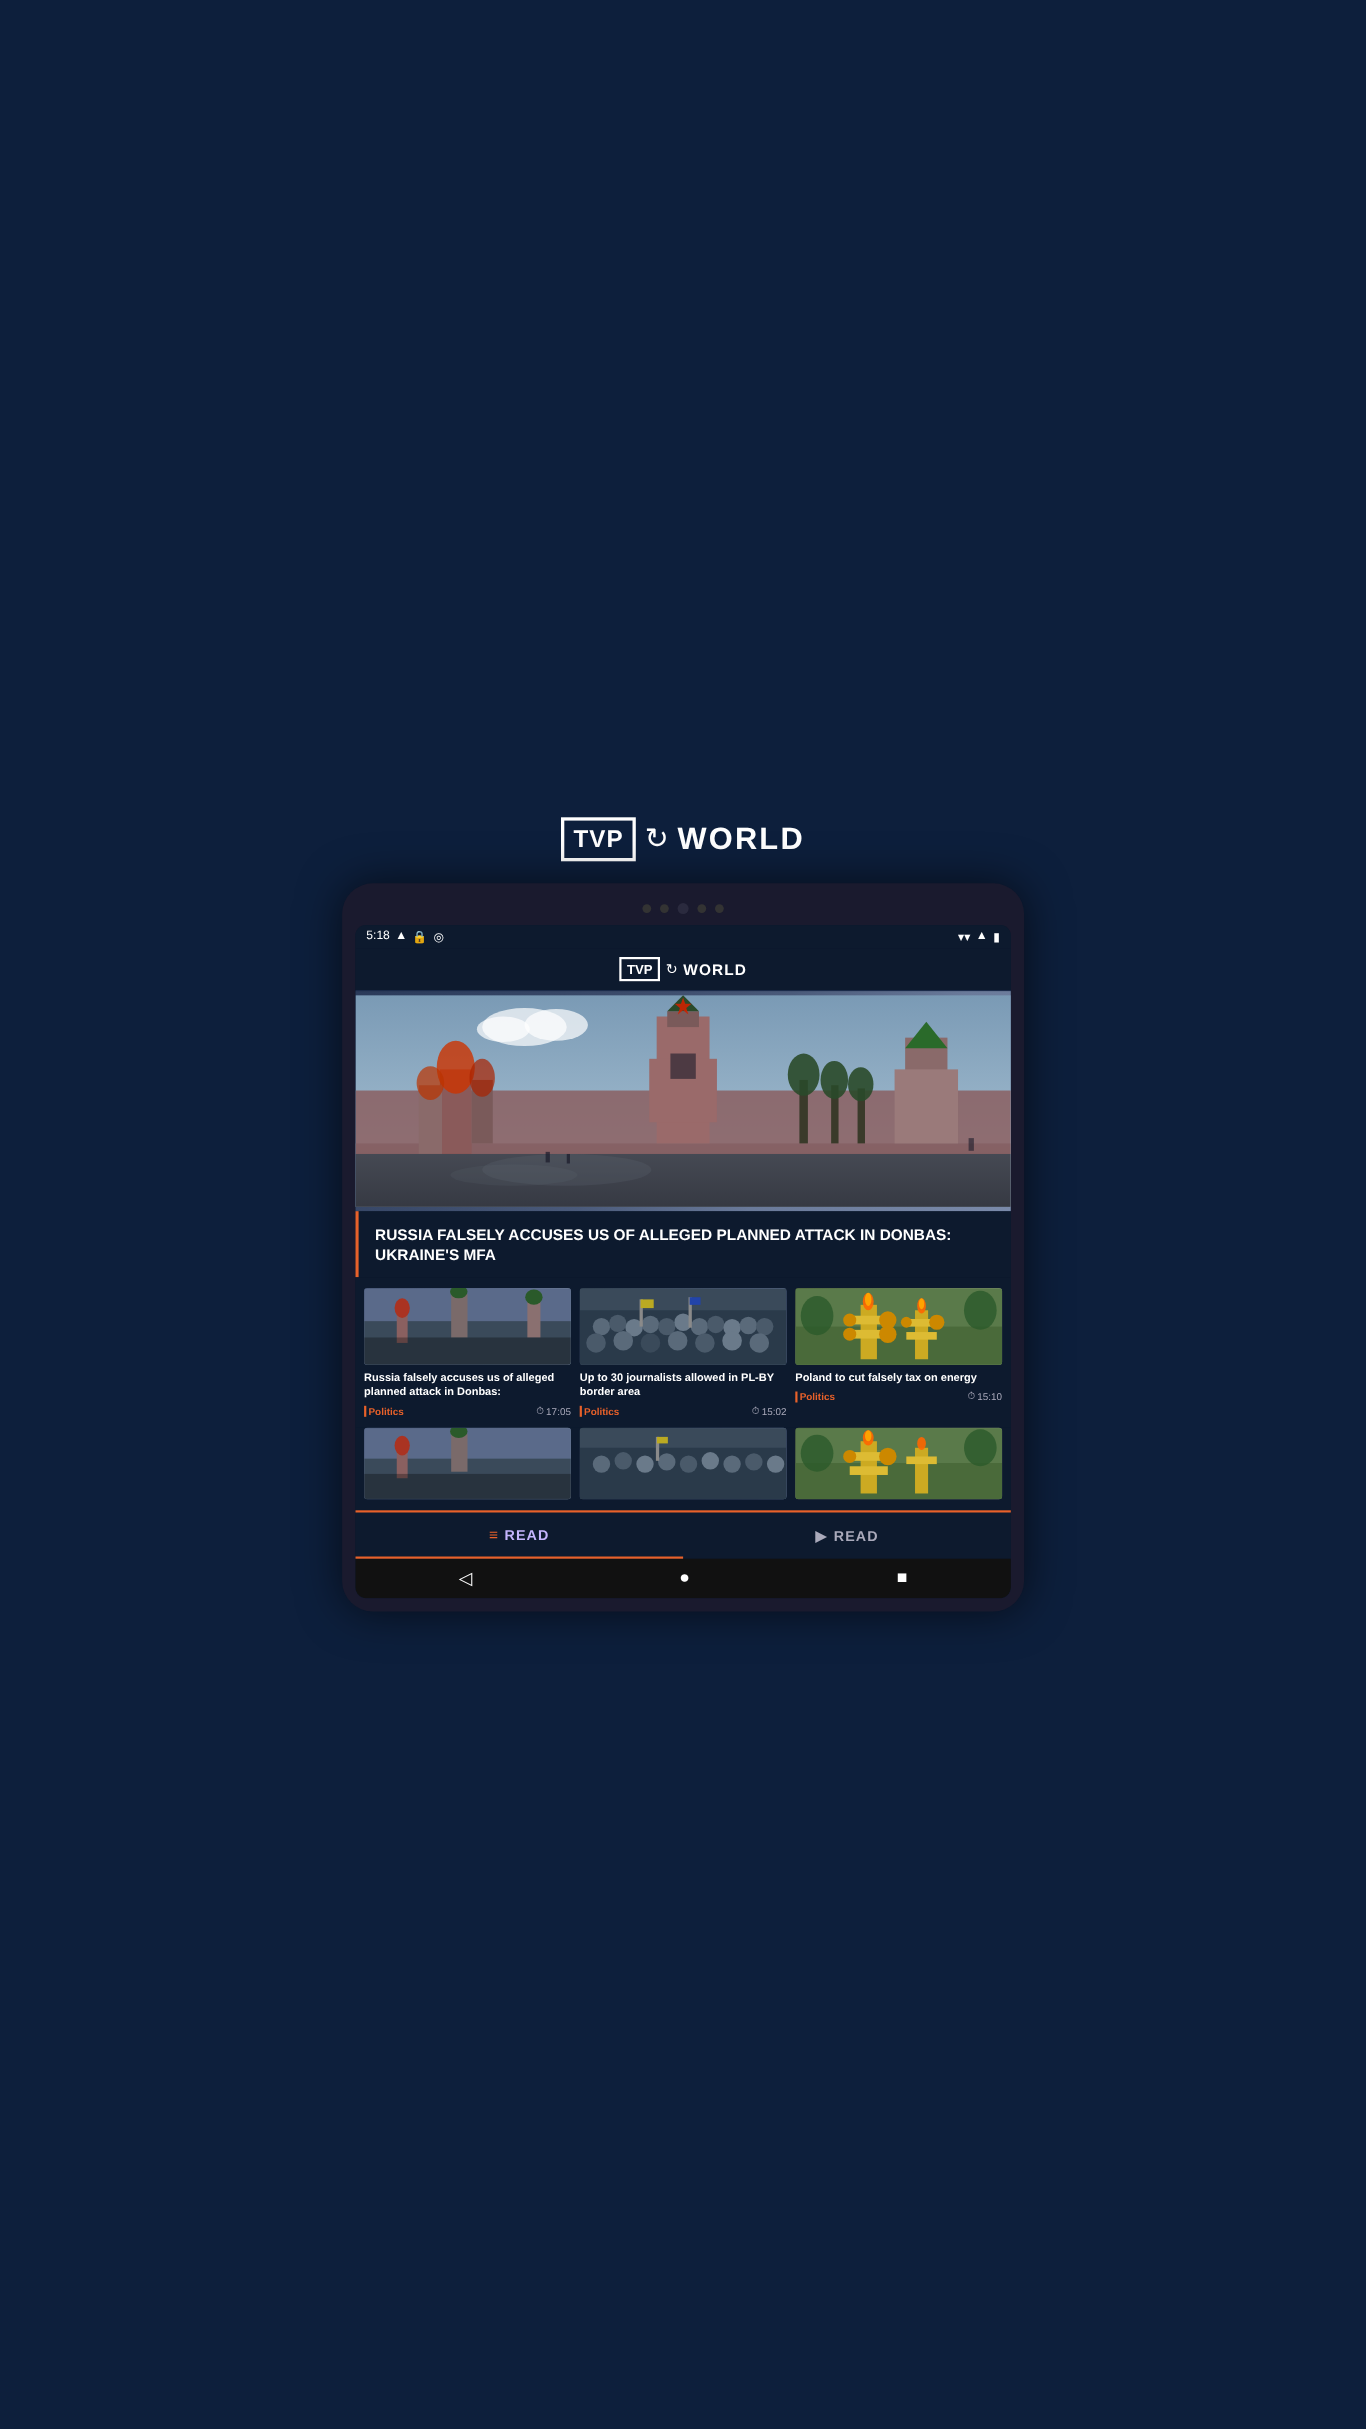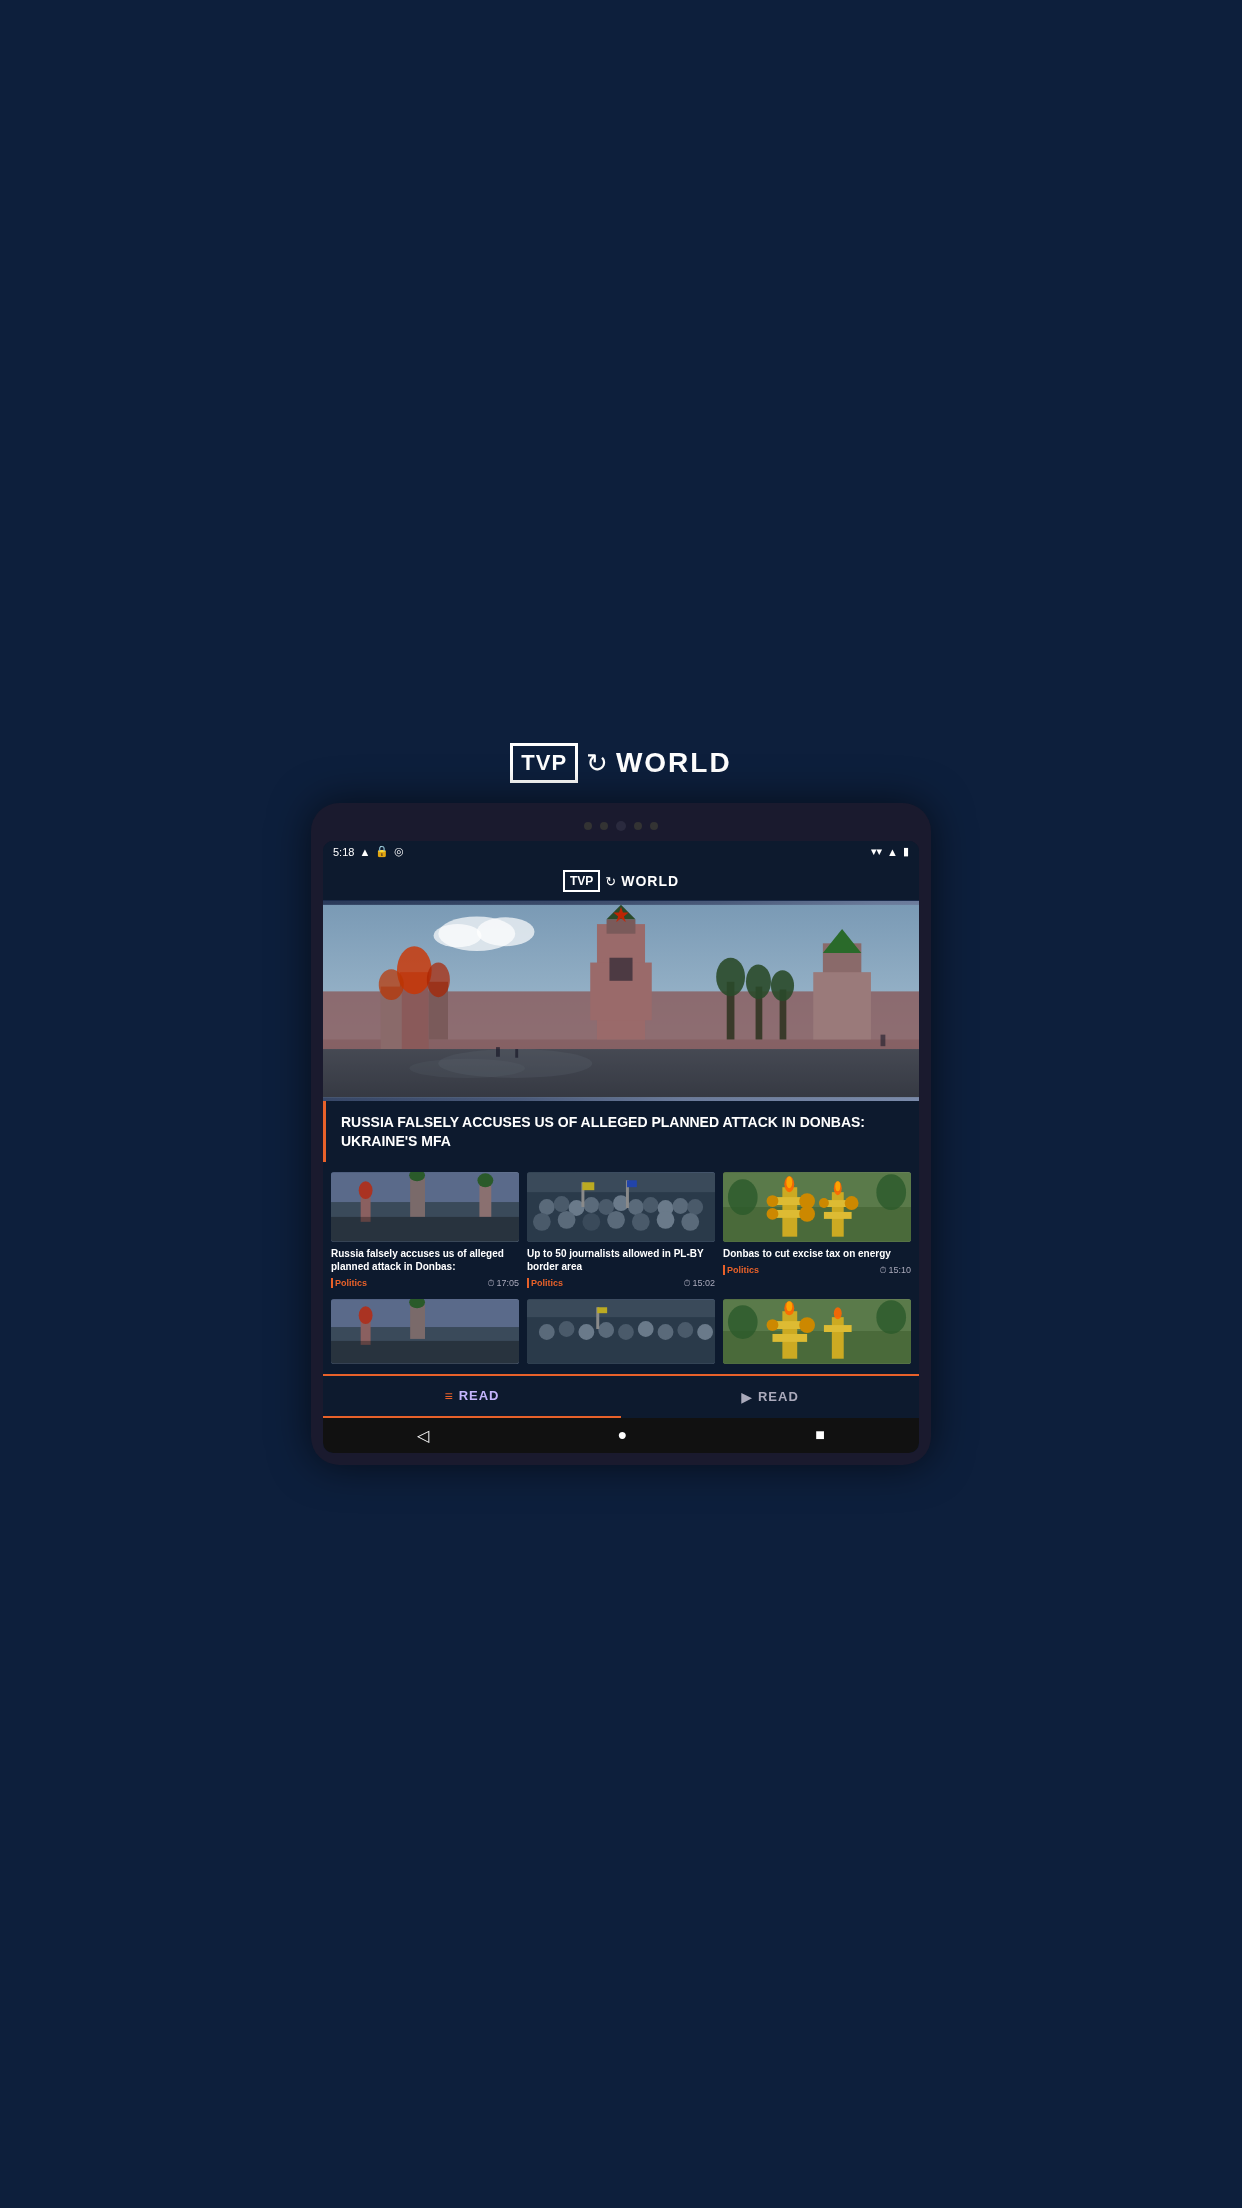--- a/index.html
+++ b/index.html
@@ -530,21 +530,21 @@
               <ellipse cx="115" cy="50" rx="9" ry="9" fill="#4a5a6a"></ellipse>
               <ellipse cx="140" cy="48" rx="9" ry="9" fill="#6a7a8a"></ellipse>
               <ellipse cx="165" cy="50" rx="9" ry="9" fill="#5a6a7a"></ellipse>
 
               <rect x="55" y="10" width="3" height="25" fill="#8a8a8a"></rect>
               <rect x="56" y="10" width="12" height="8" fill="#bbaa22"></rect>
               <rect x="100" y="8" width="3" height="28" fill="#8a8a8a"></rect>
               <rect x="101" y="8" width="10" height="7" fill="#2244aa"></rect>
             </svg>
           </div>
-          <div class="news-card-title">Up to 50 journalists allowed in PL-BY border area</div>
+          <div class="news-card-title">Up to 30 journalists allowed in PL-BY border area</div>
           <div class="news-card-meta">
             <div class="category-badge">
               <div class="category-bar"></div>
               <span>Politics</span>
             </div>
             <div class="time-meta">
               <span>⏱</span>
               <span>15:02</span>
             </div>
           </div>
@@ -573,21 +573,21 @@
               <circle cx="130" cy="31" r="7" fill="#cc8800"></circle>
               <circle cx="102" cy="31" r="5" fill="#cc8800"></circle>
 
               <ellipse cx="116" cy="16" rx="4" ry="7" fill="#ff6600" opacity="0.9"></ellipse>
               <ellipse cx="116" cy="14" rx="2.5" ry="5" fill="#ffaa00" opacity="0.9"></ellipse>
 
               <ellipse cx="20" cy="25" rx="15" ry="18" fill="#2a5a2a" opacity="0.8"></ellipse>
               <ellipse cx="170" cy="20" rx="15" ry="18" fill="#2a5a2a" opacity="0.8"></ellipse>
             </svg>
           </div>
-          <div class="news-card-title">Donbas to cut excise tax on energy</div>
+          <div class="news-card-title">Poland to cut falsely tax on energy</div>
           <div class="news-card-meta">
             <div class="category-badge">
               <div class="category-bar"></div>
               <span>Politics</span>
             </div>
             <div class="time-meta">
               <span>⏱</span>
               <span>15:10</span>
             </div>
           </div>

